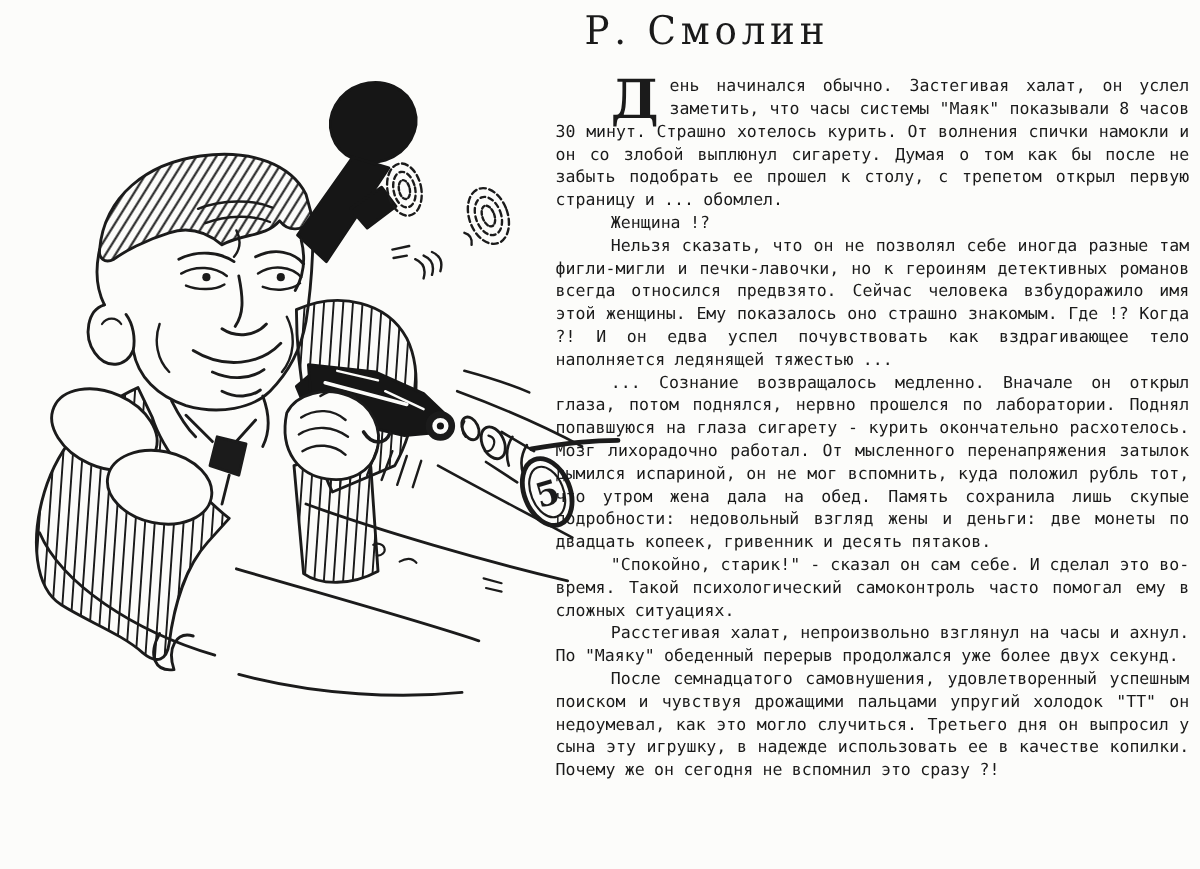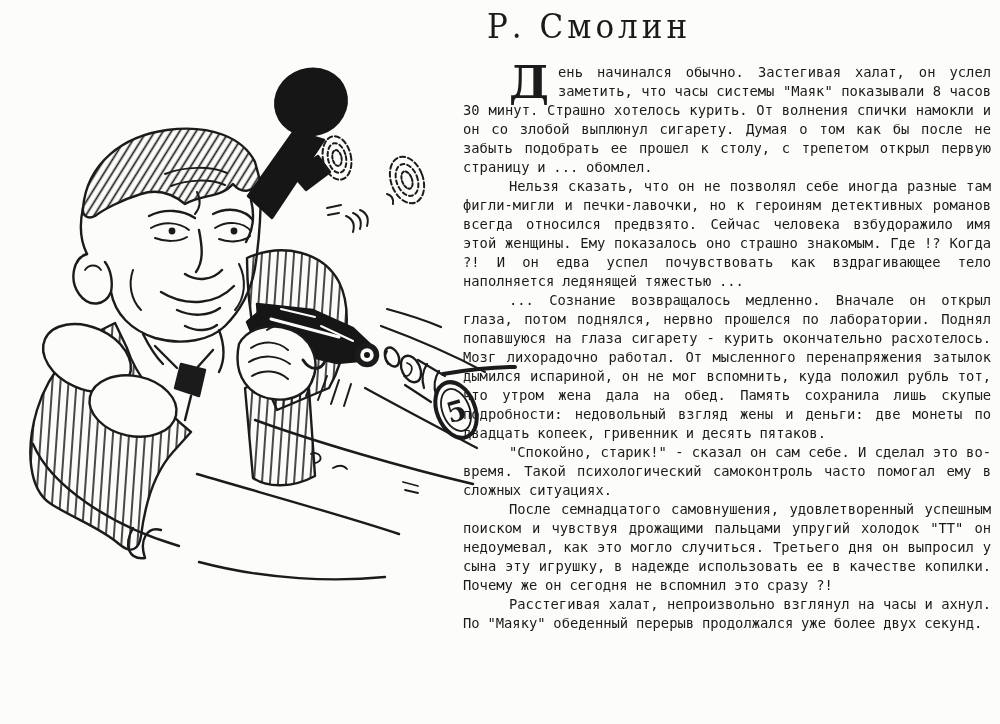--- a/index.html
+++ b/index.html
@@ -125,20 +125,21 @@
       </g>
 
       <path d="M428,316 C458,311 480,309 500,309" stroke-width="4"></path>
     </g>
   </svg>
 
   <div class="byline">Р. Смолин</div>
 
   <div class="text-col">
     <p class="para first"><span class="dropcap">Д</span><span>ень начинался обычно. Застегивая халат, он услел заметить, что часы системы "Маяк" показывали 8 часов 30 минут. Страшно хотелось курить. От волнения спички намокли и он со злобой выплюнул сигарету. Думая о том как бы после не забыть подобрать ее прошел к столу, с трепетом открыл первую страницу и ... обомлел.</span></p>
+    <p class="para">Женщина !?</p>
     <p class="para">Нельзя сказать, что он не позволял себе иногда разные там фигли-мигли и печки-лавочки, но к героиням детективных романов всегда относился предвзято. Сейчас человека взбудоражило имя этой женщины. Ему показалось оно страшно знакомым. Где !? Когда ?! И он едва успел почувствовать как вздрагивающее тело наполняется ледянящей тяжестью ...</p>
     <p class="para">... Сознание возвращалось медленно. Вначале он открыл глаза, потом поднялся, нервно прошелся по лаборатории. Поднял попавшуюся на глаза сигарету - курить окончательно расхотелось. Мозг лихорадочно работал. От мысленного перенапряжения затылок дымился испариной, он не мог вспомнить, куда положил рубль тот, что утром жена дала на обед. Память сохранила лишь скупые подробности: недовольный взгляд жены и деньги: две монеты по двадцать копеек, гривенник и десять пятаков.</p>
     <p class="para">"Спокойно, старик!" - сказал он сам себе. И сделал это во-время. Такой психологический самоконтроль часто помогал ему в сложных ситуациях.</p>
+    <p class="para">Расстегивая халат, непроизвольно взглянул на часы и ахнул. По "Маяку" обеденный перерыв продолжался уже более двух секунд.</p>
     <p class="para">После семнадцатого самовнушения, удовлетворенный успешным поиском и чувствуя дрожащими пальцами упругий холодок "ТТ" он недоумевал, как это могло случиться. Третьего дня он выпросил у сына эту игрушку, в надежде использовать ее в качестве копилки. Почему же он сегодня не вспомнил это сразу ?!</p>
-    <p class="para">Расстегивая халат, непроизвольно взглянул на часы и ахнул. По "Маяку" обеденный перерыв продолжался уже более двух секунд.</p>
   </div>
 
 </div>
 
 </body></html>

